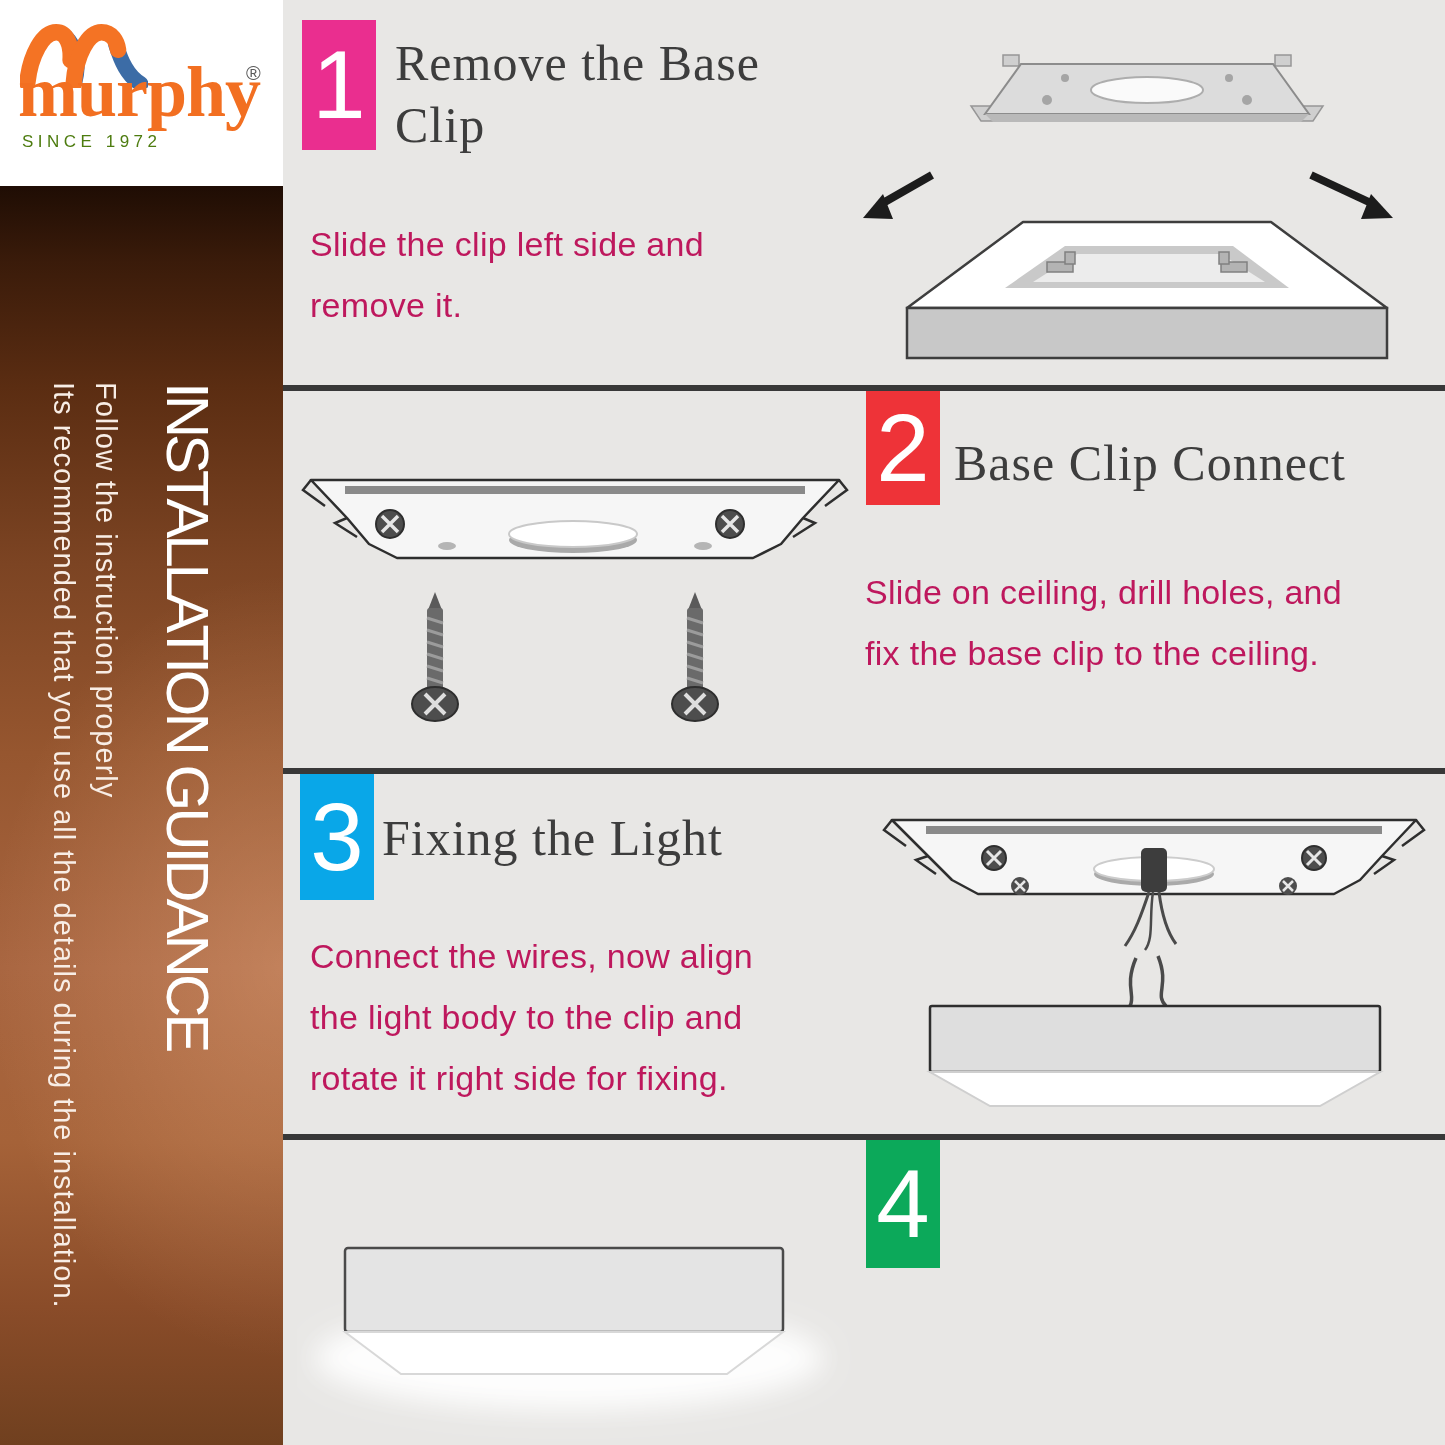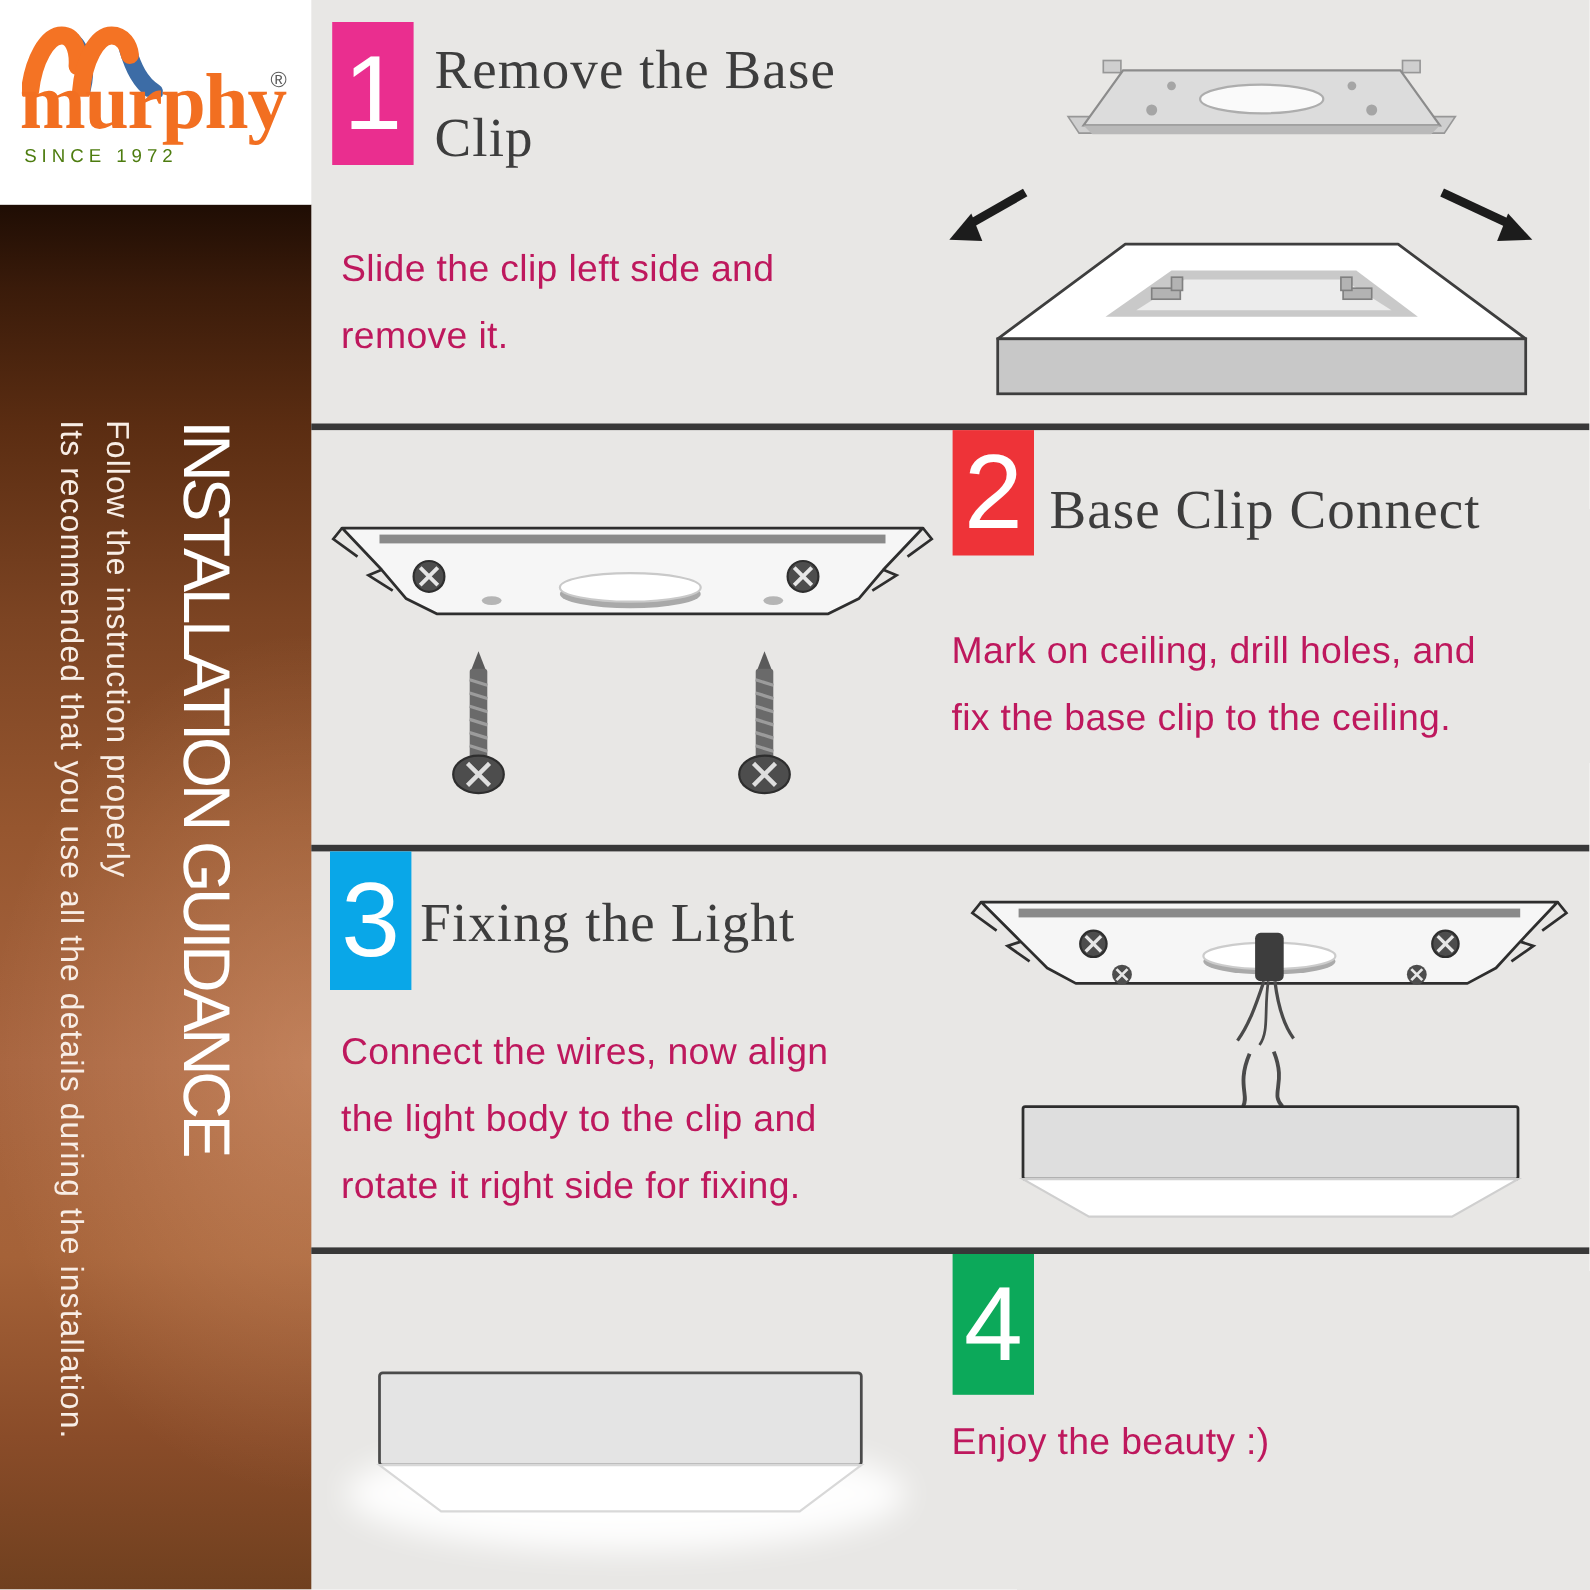--- a/index.html
+++ b/index.html
@@ -127,21 +127,21 @@
             <rect x="212" y="230" width="10" height="12"></rect>
           <rect x="368" y="240" width="26" height="10"></rect>
             <rect x="366" y="230" width="10" height="12"></rect>
         </g>
         <rect x="54" y="286" width="480" height="50" fill="#c8c8c8" stroke="#3e3e3e" stroke-width="2.5"></rect>
       </g>
     </svg>
 
     <div class="numbox n2" style="background: rgb(238, 51, 56);">2</div>
     <div class="step-title t2">Base Clip Connect</div>
-    <div class="step-body b2">Mark on ceiling, drill holes, and
+    <div class="step-body b2">Slide on ceiling, drill holes, and
 fix the base clip to the ceiling.</div>
 
     <svg class="illus i2" viewBox="0 0 560 334">
       <g>
         <polygon points="16,56 544,56 508,94 486,120 458,134 102,134 74,120 52,94" fill="#f6f6f6" stroke="#2e2e2e" stroke-width="2.5" stroke-linejoin="round"></polygon>
         <path d="M16 56 L8 66 L30 82" fill="none" stroke="#2e2e2e" stroke-width="2.5"></path>
         <path d="M544 56 L552 66 L530 82" fill="none" stroke="#2e2e2e" stroke-width="2.5"></path>
         <path d="M52 94 L40 99 L62 113" fill="none" stroke="#2e2e2e" stroke-width="2.5"></path>
         <path d="M508 94 L520 99 L498 113" fill="none" stroke="#2e2e2e" stroke-width="2.5"></path>
         <rect x="50" y="62" width="460" height="8" fill="#8a8a8a"></rect>
@@ -205,21 +205,20 @@
         <path d="M268 172 C256 200 268 210 262 220" stroke-width="3.5"></path>
         <path d="M290 170 C302 200 286 208 298 220" stroke-width="3.5"></path>
       </g>
       <g>
         <rect x="62" y="220" width="450" height="66" rx="2" fill="#dedede" stroke="#2e2e2e" stroke-width="2.5"></rect>
         <polygon points="62,286 512,286 452,320 122,320" fill="#ffffff" stroke="#cfcfcf" stroke-width="2"></polygon>
       </g>
     </svg>
 
     <div class="numbox n4" style="background: rgb(12, 169, 90);">4</div>
-    <div class="step-body b4">Enjoy the beauty :)</div>
 
     <svg class="illus i4" viewBox="0 0 556 252">
       <defs>
         <filter id="glow4" x="-40%" y="-40%" width="180%" height="180%">
           <feGaussianBlur stdDeviation="14"></feGaussianBlur>
         </filter>
       </defs>
       <g>
         <ellipse cx="272" cy="168" rx="255" ry="52" fill="#ffffff" opacity="0.95" filter="url(#glow4)"></ellipse>
         <rect x="48" y="58" width="438" height="84" rx="3" fill="#e4e4e4" stroke="#4a4a4a" stroke-width="2.5"></rect>

